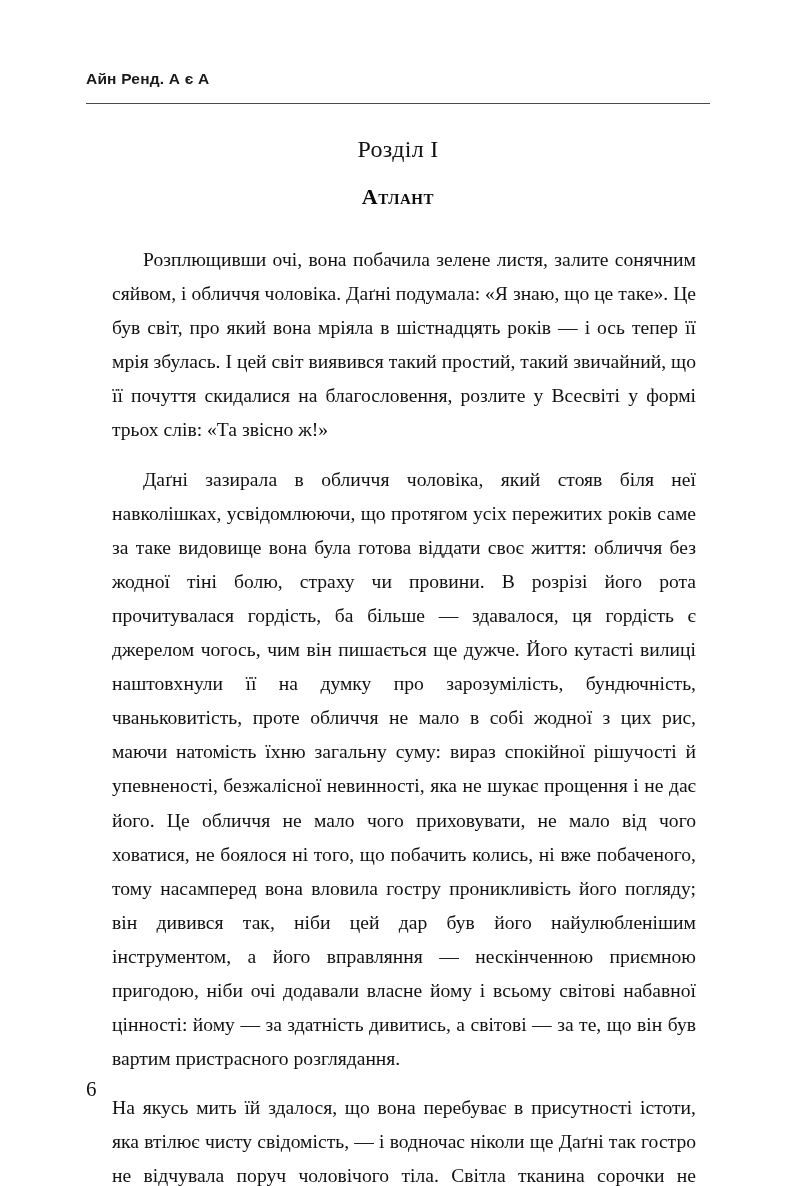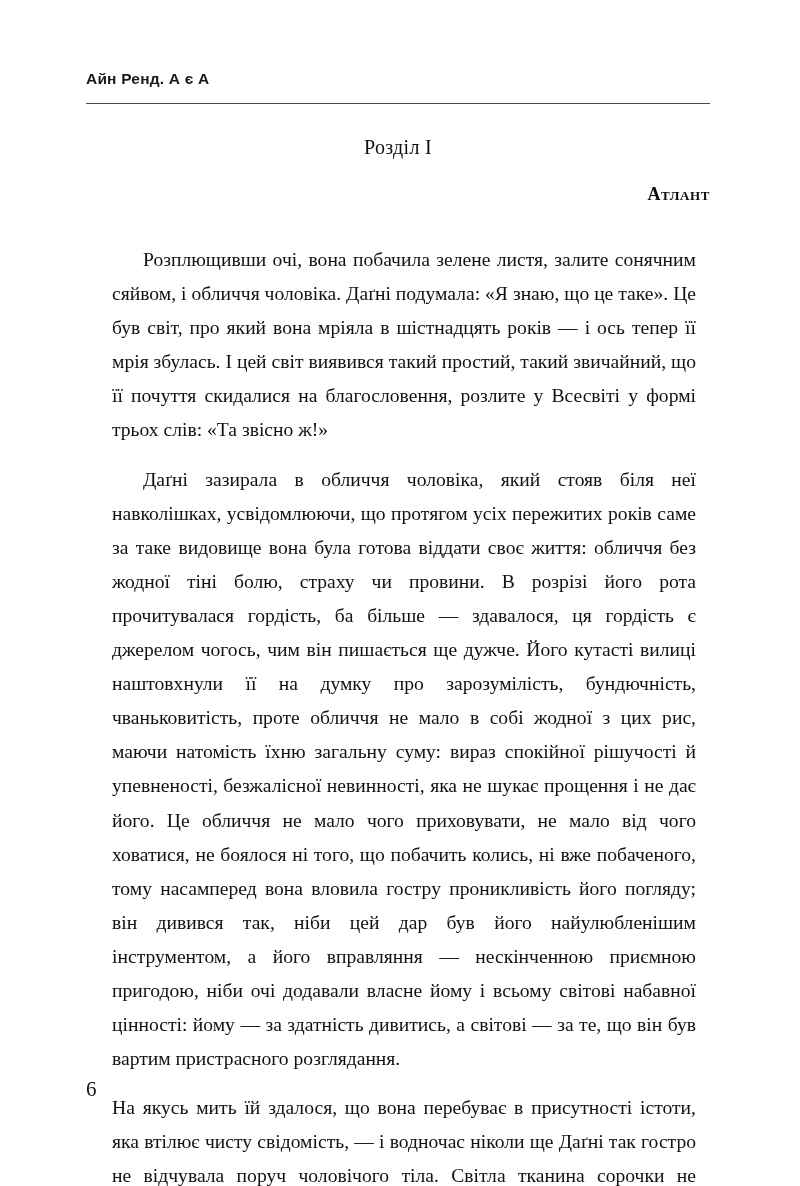--- a/index.html
+++ b/index.html
@@ -49,31 +49,31 @@
     background: #4a4a4a;
   }
 
   
   .chapter-number {
     position: absolute;
     left: 86px;
     top: 136px;
     width: 624px;
     text-align: center;
-    font-size: 20px;
+    font-size: 24px;
     color: #111111;
     letter-spacing: 0.3px;
   }
   .chapter-title {
     position: absolute;
     left: 86px;
     top: 184px;
     width: 624px;
-    text-align: right;
-    font-size: 18px;
+    text-align: center;
+    font-size: 22px;
     font-weight: bold;
     font-variant: small-caps;
     letter-spacing: 0.6px;
     color: #0b0b0b;
   }
 
   
   .body-text {
     position: absolute;
     left: 97px;

